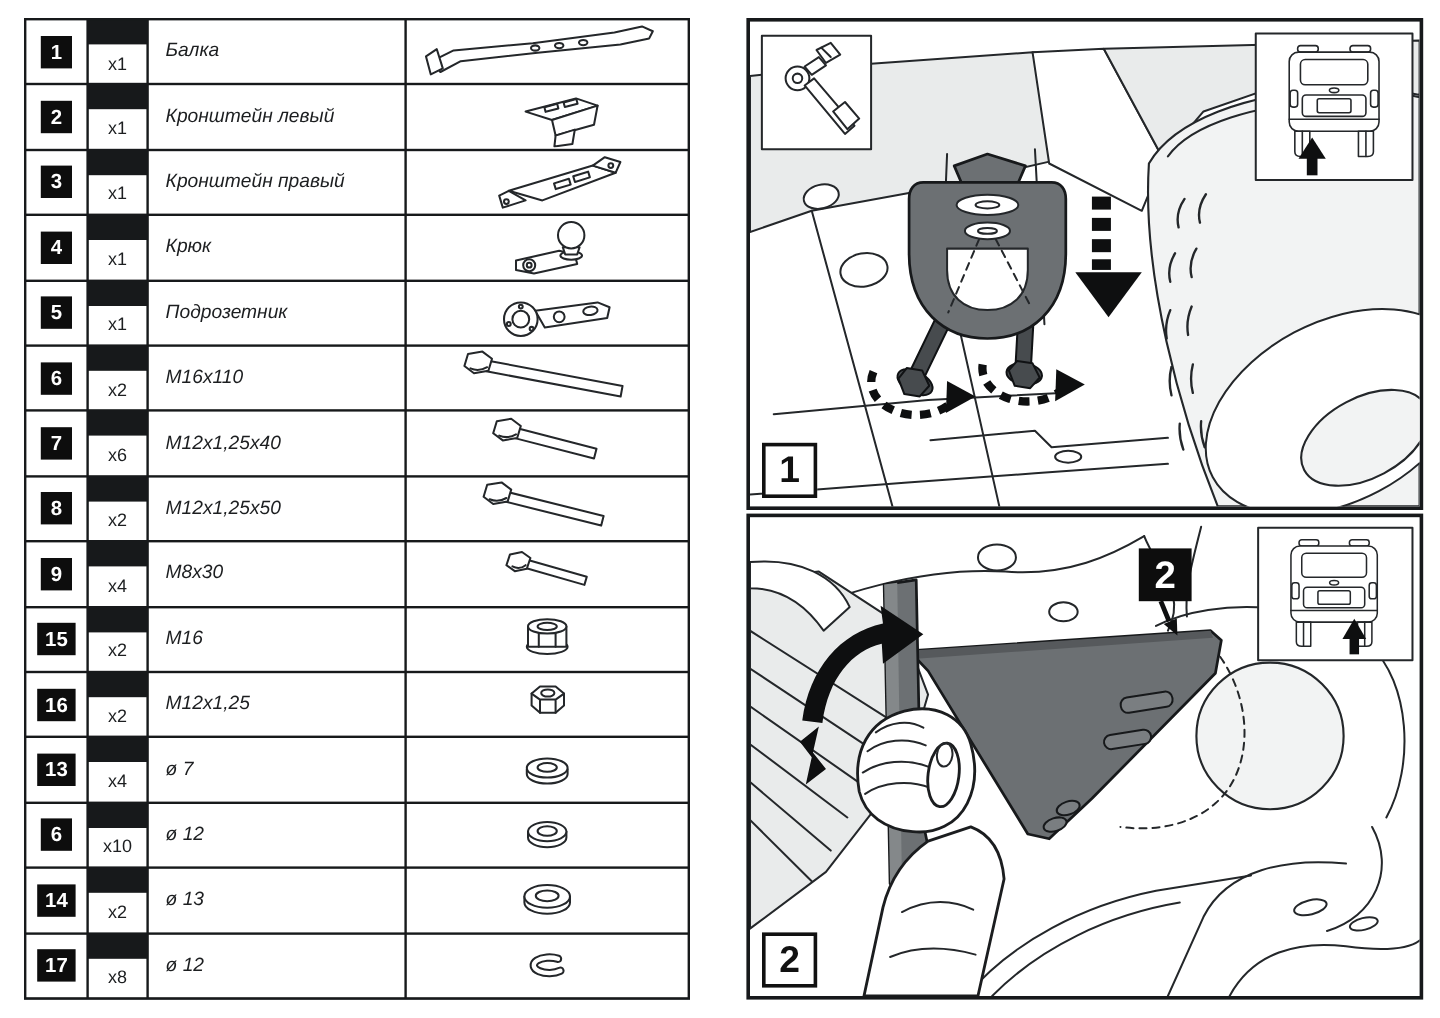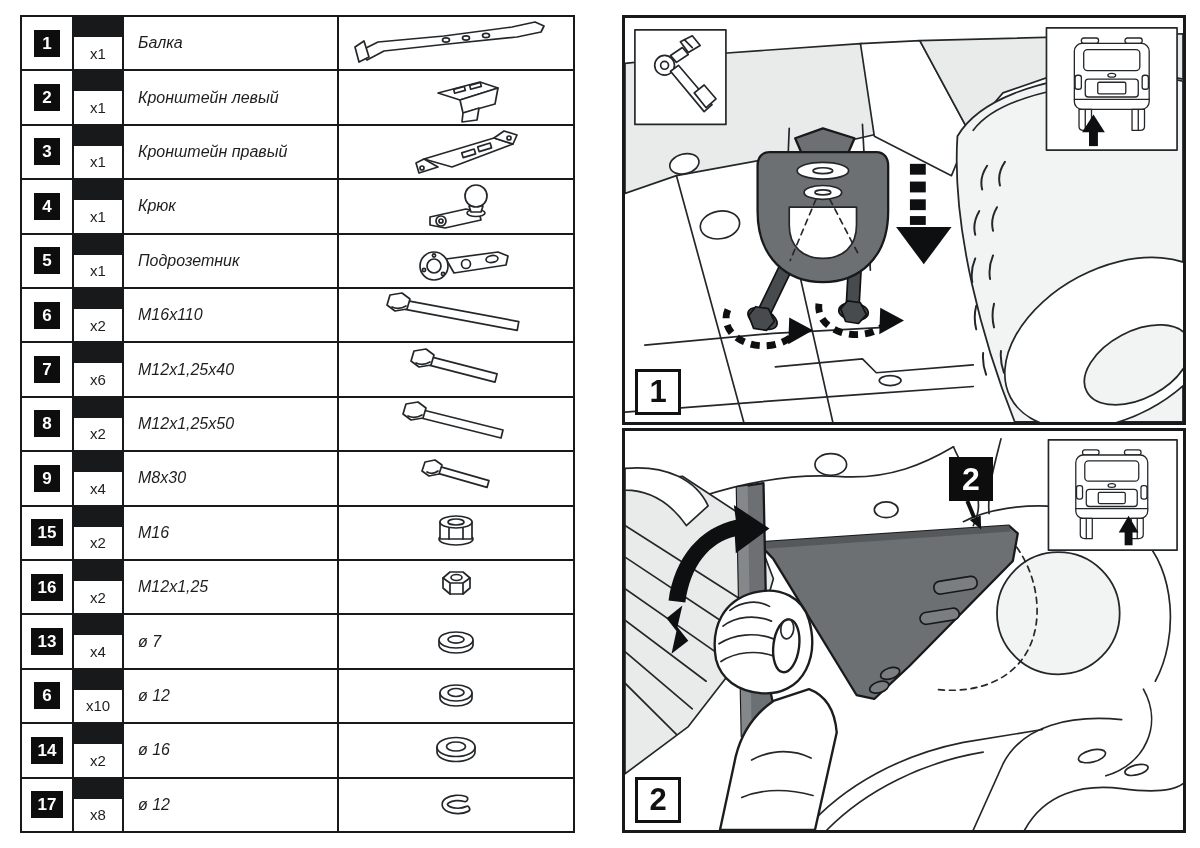--- a/index.html
+++ b/index.html
@@ -286,21 +286,21 @@
           <ellipse class="w" cx="110" cy="21.5" rx="8" ry="4"></ellipse>
         </svg>
       </div>
     </div>
 
     <div class="prow">
       <div class="cell c-num">
           <span class="badge">14</span>
         </div>
       <div class="cell c-qty">x2</div>
-      <div class="cell c-name">ø 16</div>
+      <div class="cell c-name">ø 13</div>
       <div class="cell c-icon">
         <svg width="220" height="50" viewBox="0 0 220 50">
           <path class="o" d="M91,22 L91,27 A19,9.5 0 0 0 129,27 L129,22"></path>
           <ellipse class="w" cx="110" cy="22" rx="19" ry="9.5"></ellipse>
           <ellipse class="w" cx="110" cy="21.5" rx="9.5" ry="4.5"></ellipse>
         </svg>
       </div>
     </div>
 
     <div class="prow">

